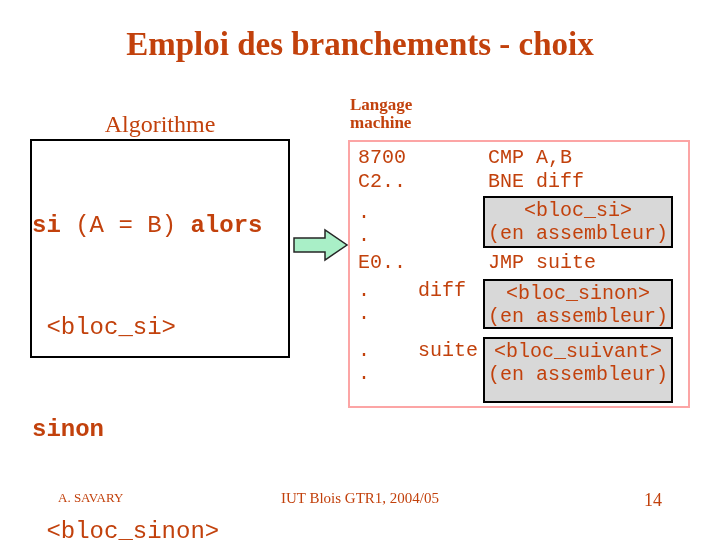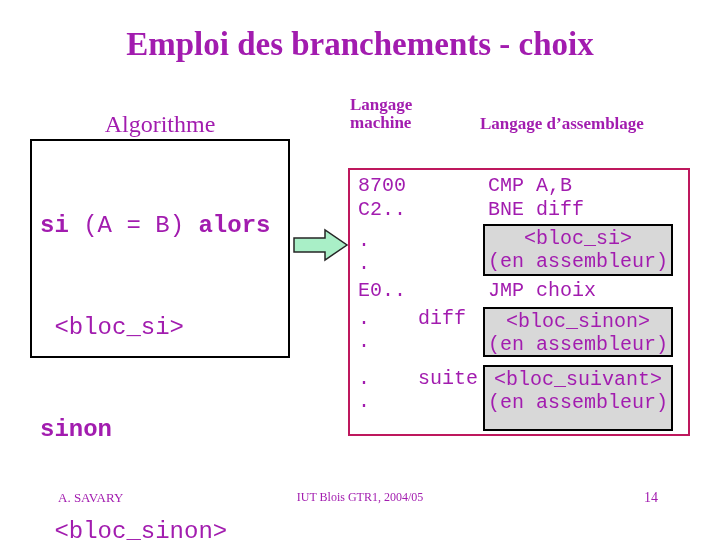--- a/index.html
+++ b/index.html
@@ -1,62 +1,62 @@
 <!DOCTYPE html>
 <html><head>
 <meta charset="utf-8">
 <style>
   html,body { margin:0; padding:0; background:#ffffff; }
   .slide {
     position:relative; width:720px; height:540px; background:#ffffff;
-    font-family:"Liberation Serif","DejaVu Serif",serif; color:#a21caf;
+    font-family:"Liberation Serif","DejaVu Serif",serif; color:#c2410c;
     overflow:hidden;
   }
   .title {
     position:absolute; top:26px; left:0; width:720px;
     text-align:center; font-weight:bold; font-size:33px;
     font-family:"Liberation Serif","DejaVu Serif",serif;
   }
   .algo-label {
     position:absolute; top:111px; left:30px; width:260px;
     text-align:center; font-size:24px;
   }
   .algo-box {
     position:absolute; left:30px; top:139px; width:260px; height:219px;
     box-sizing:border-box; border:2px solid #000; background:#fff;
     font-family:"Liberation Mono","DejaVu Sans Mono",monospace;
-    font-size:24px; line-height:34px; white-space:pre; padding-left:8px;
+    font-size:24px; line-height:34px; white-space:pre; padding-left:0;
   }
   .algo-box .kw { font-weight:bold; }
   .arrow-svg { position:absolute; left:293px; top:228px; }
   .hdr-machine {
     position:absolute; left:350px; top:96px; width:86px;
     font-weight:bold; font-size:17px; line-height:18px;
   }
   .hdr-assembly {
     position:absolute; left:480px; top:114px; width:220px;
     font-weight:bold; font-size:17px; white-space:nowrap;
   }
   .right-box {
     position:absolute; left:348px; top:140px; width:342px; height:268px;
-    box-sizing:border-box; border:2px solid #be185d; background:#fff;
+    box-sizing:border-box; border:2px solid #fca5a5; background:#fff;
     font-family:"Liberation Mono","DejaVu Sans Mono",monospace;
-    font-size:20px; line-height:22px;margin-top:28px;
+    font-size:20px; line-height:22px;
   }
   .mrow { position:absolute; left:8px; white-space:pre; }
   .lbl  { position:absolute; left:68px; white-space:pre; }
   .arow { position:absolute; left:138px; white-space:pre; }
   .blockbox {
     position:absolute; left:133px; width:190px; box-sizing:border-box;
     border:2px solid #000; background:#d8d8d8; text-align:center;
     line-height:23px; padding-top:1px;
   }
   .footer-author { position:absolute; left:58px; top:490px; font-size:13px; }
-  .footer-center { position:absolute; left:0; top:490px; width:720px; text-align:center; font-size:12px; }
-  .footer-page   { position:absolute; left:644px; top:490px; font-size:14px; }
+  .footer-center { position:absolute; left:0; top:490px; width:720px; text-align:center; font-size:15px; }
+  .footer-page   { position:absolute; left:644px; top:490px; font-size:18px; }
 </style>
 </head>
 <body>
 
 <div class="slide">
 
   <div class="title">Emploi des branchements - choix</div>
 
   <div class="algo-label">Algorithme</div>
 
@@ -67,40 +67,39 @@
     <div> &lt;bloc_sinon&gt;</div>
     
     
   </div>
 
   <svg class="arrow-svg" width="56" height="34" viewBox="0 0 56 34">
     <polygon points="1,10 32,10 32,2 54,17 32,32 32,24 1,24" stroke="#262626" stroke-width="1.5" fill="#a9efc7"></polygon>
   </svg>
 
   <div class="hdr-machine">Langage machine</div>
-  <div class="hdr-assembly">Langage d’assemblage</div>
 
   <div class="right-box">
 
     <div class="mrow" style="top:5px">8700</div>
     <div class="mrow" style="top:29px">C2..</div>
     <div class="mrow" style="top:60px">.</div>
     <div class="mrow" style="top:83px">.</div>
     <div class="mrow" style="top:110px">E0..</div>
     <div class="mrow" style="top:138px">.</div>
     <div class="mrow" style="top:161px">.</div>
     <div class="mrow" style="top:198px">.</div>
     <div class="mrow" style="top:221px">.</div>
 
     <div class="lbl" style="top:138px">diff</div>
     <div class="lbl" style="top:198px">suite</div>
 
     <div class="arow" style="top:5px">CMP A,B</div>
     <div class="arow" style="top:29px">BNE diff</div>
-    <div class="arow" style="top:110px">JMP choix</div>
+    <div class="arow" style="top:110px">JMP suite</div>
 
     <div class="blockbox" style="top:54px; height:52px">
       <div>&lt;bloc_si&gt;</div>
       <div>(en assembleur)</div>
     </div>
     <div class="blockbox" style="top:137px; height:50px">
       <div>&lt;bloc_sinon&gt;</div>
       <div>(en assembleur)</div>
     </div>
     <div class="blockbox" style="top:195px; height:66px">

